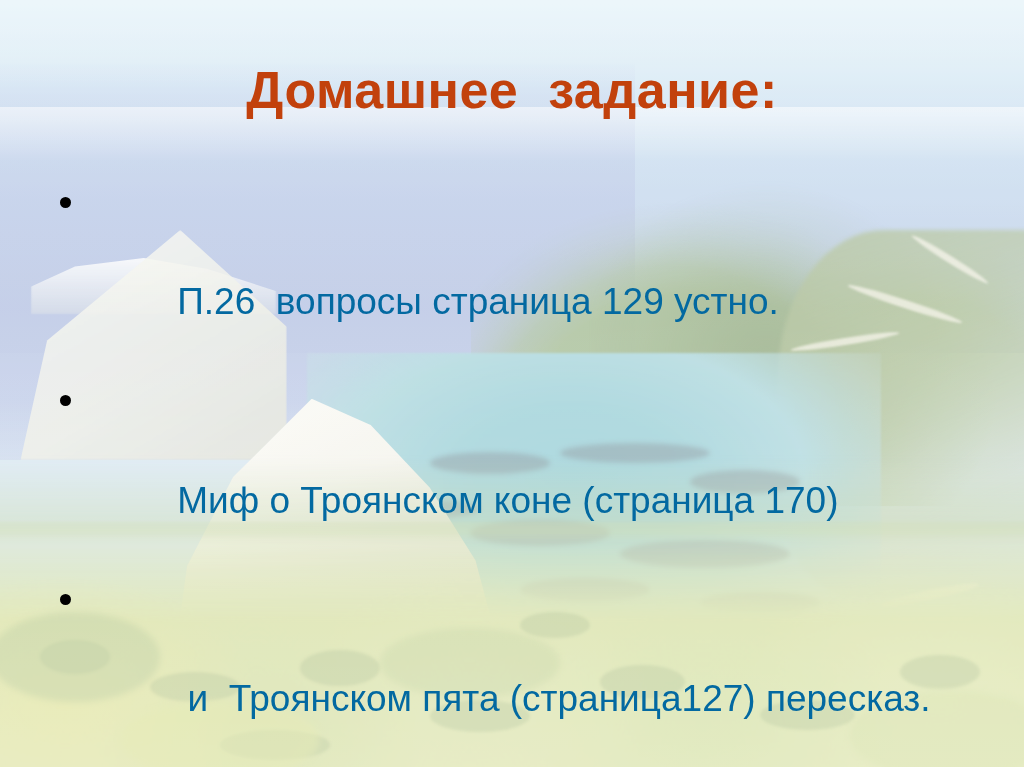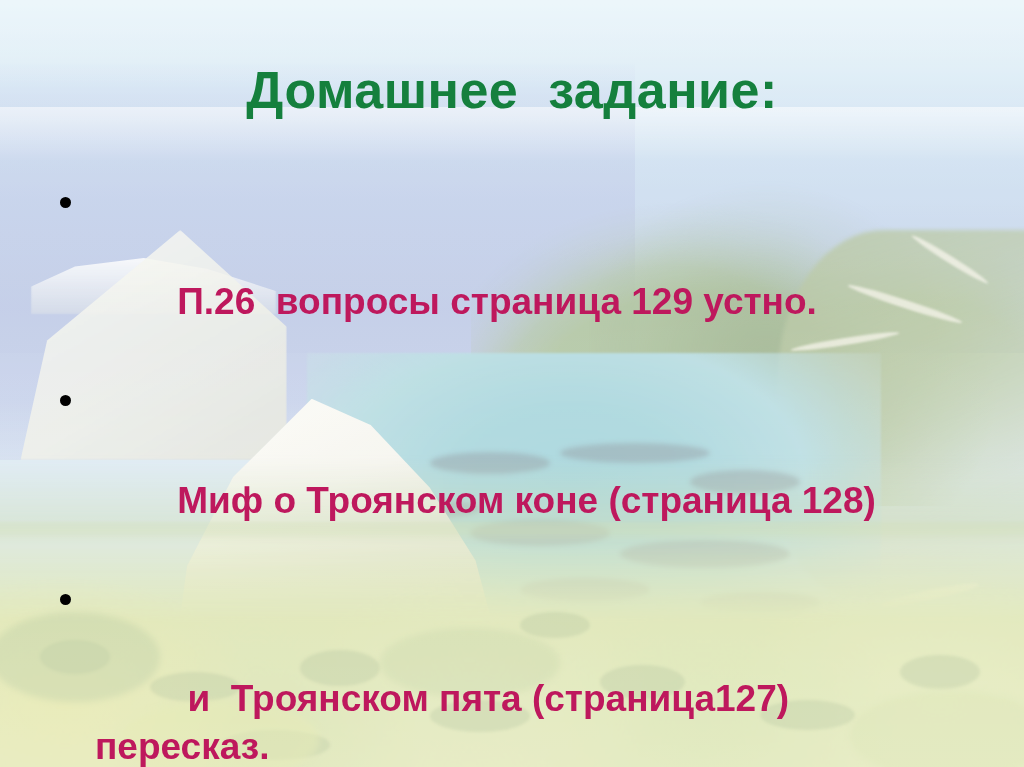--- a/index.html
+++ b/index.html
@@ -213,21 +213,21 @@
   }
 
   #slide-title {
     position: absolute;
     left: 0;
     top: 62px;
     width: 100%;
     text-align: center;
     font-size: 52px;
     font-weight: bold;
-    color: #15803d;
+    color: #c2410c;
     letter-spacing: 0.5px;
     line-height: 1.1;
     white-space: pre;
   }
 
   #bullet-list {
     position: absolute;
     left: 52px;
     top: 182px;
     width: 910px;
@@ -235,23 +235,22 @@
     padding: 0;
     list-style: none;
   }
 
   .bullet-item {
     position: relative;
     padding-left: 43px;
     margin: 0 0 6px 0;
     font-size: 37px;
     line-height: 1.30;
-    color: #be185d;
+    color: #0369a1;
     white-space: pre-wrap;
-    font-weight: bold;
   }
 
   .bullet-marker {
     position: absolute;
     left: 8px;
     top: 0.40em;
     width: 11px;
     height: 11px;
     background: #000000;
     border-radius: 50%;
@@ -321,21 +320,21 @@
 
     <ul id="bullet-list">
 
       <li class="bullet-item">
         <span class="bullet-marker"></span>
         <span>П.26  вопросы страница 129 устно.</span>
       </li>
 
       <li class="bullet-item">
         <span class="bullet-marker"></span>
-        <span>Миф о Троянском коне (страница 128)</span>
+        <span>Миф о Троянском коне (страница 170)</span>
       </li>
 
       <li class="bullet-item">
         <span class="bullet-marker"></span>
         <span> и  Троянском пята (страница127) пересказ.</span>
       </li>
 
     </ul>
   </div>
 </div>

